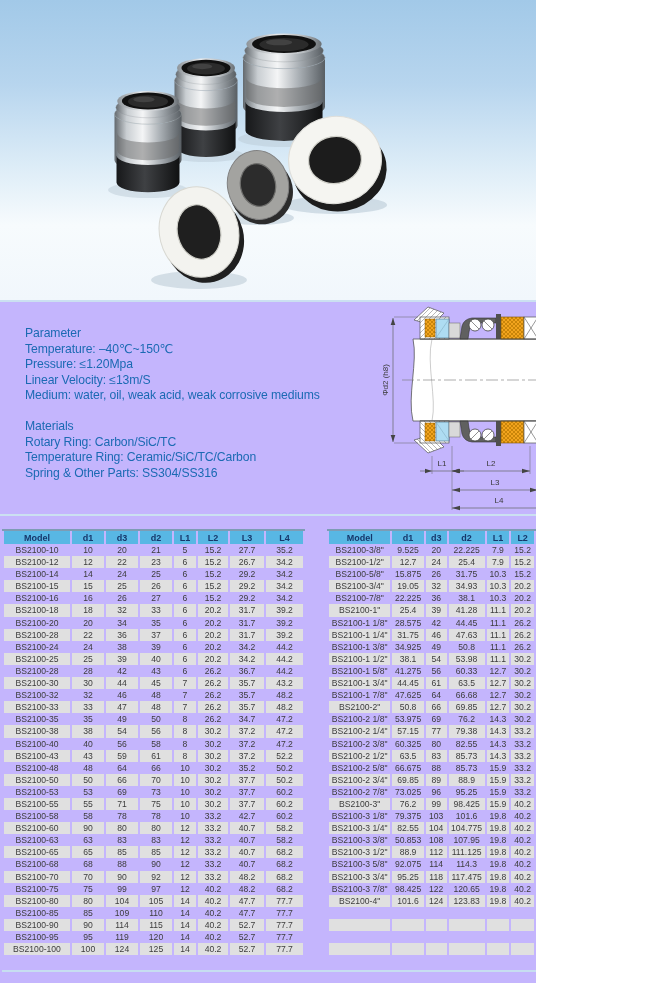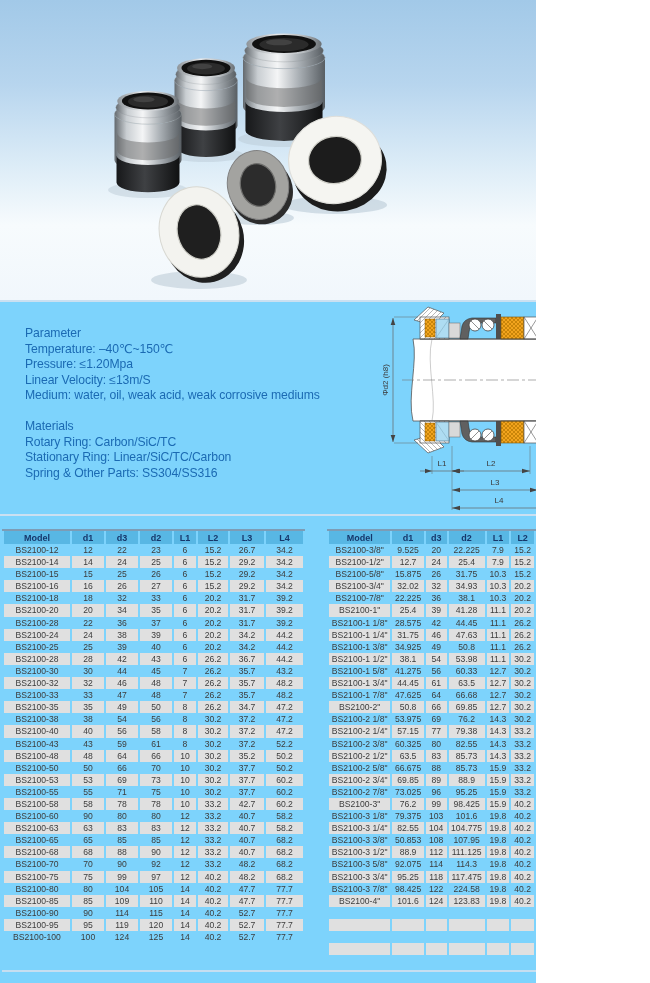--- a/index.html
+++ b/index.html
@@ -1,16 +1,16 @@
 <!DOCTYPE html>
 <html><head>
 <meta charset="utf-8">
 <style>
   html,body{margin:0;padding:0;background:#fff;}
-  .page{position:relative;width:536px;height:983px;background:#7dd3fc;overflow:hidden;
+  .page{position:relative;width:536px;height:983px;background:#c4b5fd;overflow:hidden;
         font-family:"Liberation Sans","DejaVu Sans",sans-serif;text-decoration:underline;}
   
   .photo{position:absolute;left:0;top:0;width:650px;height:300px;
          background:linear-gradient(180deg,#a2c9e8 0%,#b7d5ee 28%,#dcecf7 55%,#f7fbfd 75%,#f1f7fc 100%);}
   .photo svg{position:absolute;left:0;top:0;}
   
   .divider{position:absolute;left:0;width:650px;height:2px;background:#cbe0f1;}
   
   .spec-block{position:absolute;left:25px;color:#1b6ab3;font-size:12.2px;line-height:15.6px;letter-spacing:-0.1px;}
   .spec-block div{white-space:nowrap;}
@@ -109,21 +109,21 @@
   <div class="spec-block" style="top:326px">
     <div>Parameter</div>
     <div>Temperature: –40℃~150℃</div>
     <div>Pressure: ≤1.20Mpa</div>
     <div>Linear Velocity: ≤13m/S</div>
     <div>Medium: water, oil, weak acid, weak corrosive mediums</div>
   </div>
   <div class="spec-block" style="top:419px">
     <div>Materials</div>
     <div>Rotary Ring: Carbon/SiC/TC</div>
-    <div>Stationary Ring: Linear/SiC/TC/Carbon</div>
+    <div>Temperature Ring: Ceramic/SiC/TC/Carbon</div>
     <div>Spring &amp; Other Parts: SS304/SS316</div>
   </div>
 
   <div class="diagram">
     <svg width="278" height="206" viewBox="0 0 278 206">
       <defs>
         <pattern id="ph" width="5" height="5" patternUnits="userSpaceOnUse">
           <rect width="5" height="5" fill="#ffffff"></rect>
           <path d="M0,5 L5,0" stroke="#999" stroke-width="0.7"></path>
         </pattern>
@@ -231,20 +231,30 @@
           <th>d3</th>
           <th>d2</th>
           <th>L1</th>
           <th>L2</th>
           <th>L3</th>
           <th>L4</th>
         </tr>
       </thead>
       <tbody>
         <tr>
+          <td>BS2100-10</td>
+          <td>10</td>
+          <td>20</td>
+          <td>21</td>
+          <td>5</td>
+          <td>15.2</td>
+          <td>27.7</td>
+          <td>35.2</td>
+        </tr>
+        <tr>
           <td>BS2100-12</td>
           <td>12</td>
           <td>22</td>
           <td>23</td>
           <td>6</td>
           <td>15.2</td>
           <td>26.7</td>
           <td>34.2</td>
         </tr>
         <tr>
@@ -609,21 +619,21 @@
         <tr>
           <td>BS2100-5/8"</td>
           <td>15.875</td>
           <td>26</td>
           <td>31.75</td>
           <td>10.3</td>
           <td>15.2</td>
         </tr>
         <tr>
           <td>BS2100-3/4"</td>
-          <td>32.02</td>
+          <td>19.05</td>
           <td>32</td>
           <td>34.93</td>
           <td>10.3</td>
           <td>20.2</td>
         </tr>
         <tr>
           <td>BS2100-7/8"</td>
           <td>22.225</td>
           <td>36</td>
           <td>38.1</td>
@@ -811,21 +821,21 @@
           <td>95.25</td>
           <td>118</td>
           <td>117.475</td>
           <td>19.8</td>
           <td>40.2</td>
         </tr>
         <tr>
           <td>BS2100-3 7/8"</td>
           <td>98.425</td>
           <td>122</td>
-          <td>224.58</td>
+          <td>120.65</td>
           <td>19.8</td>
           <td>40.2</td>
         </tr>
         <tr>
           <td>BS2100-4"</td>
           <td>101.6</td>
           <td>124</td>
           <td>123.83</td>
           <td>19.8</td>
           <td>40.2</td>

